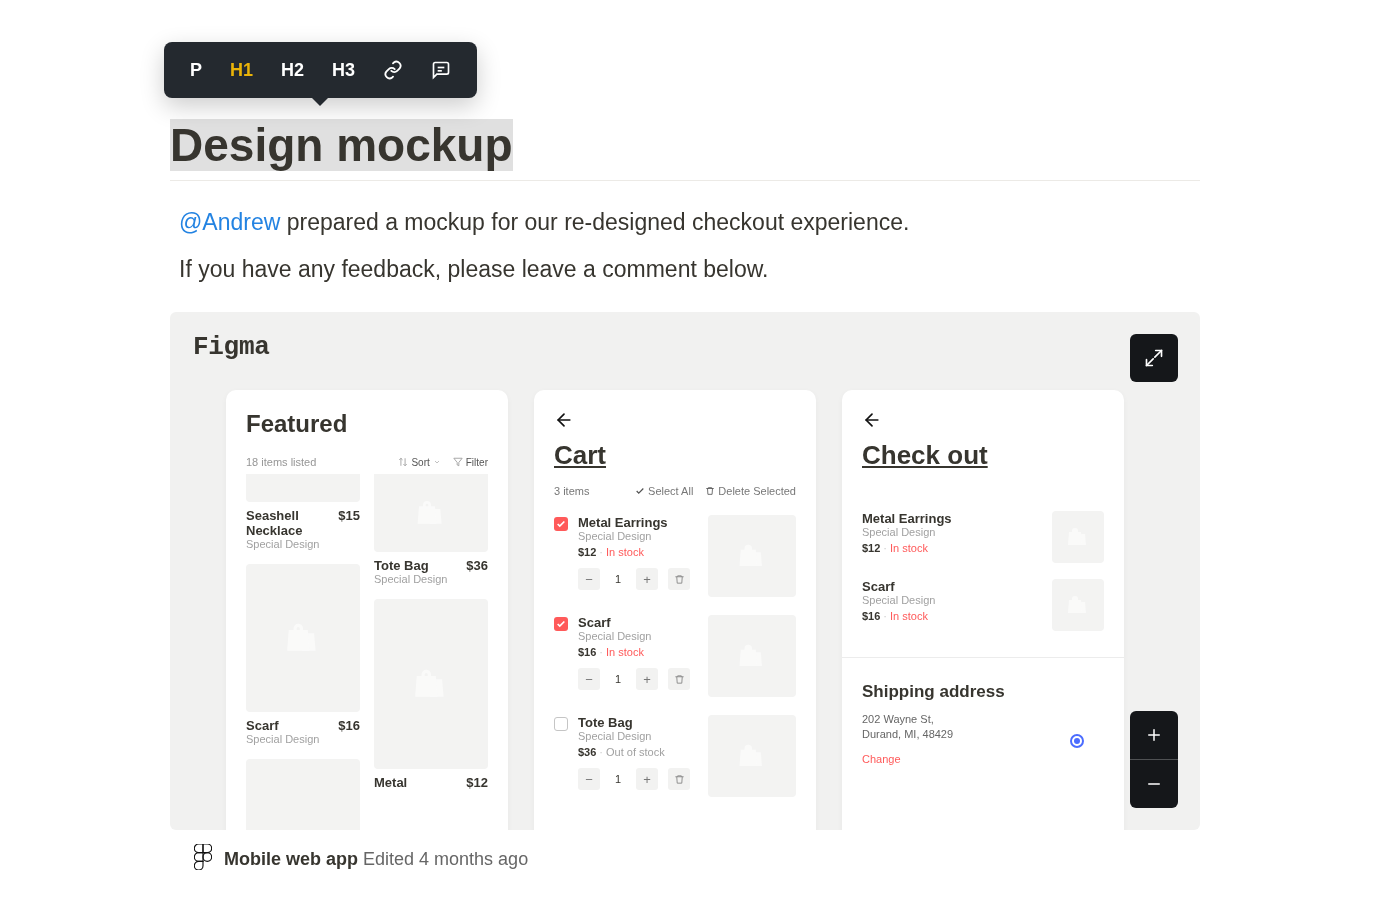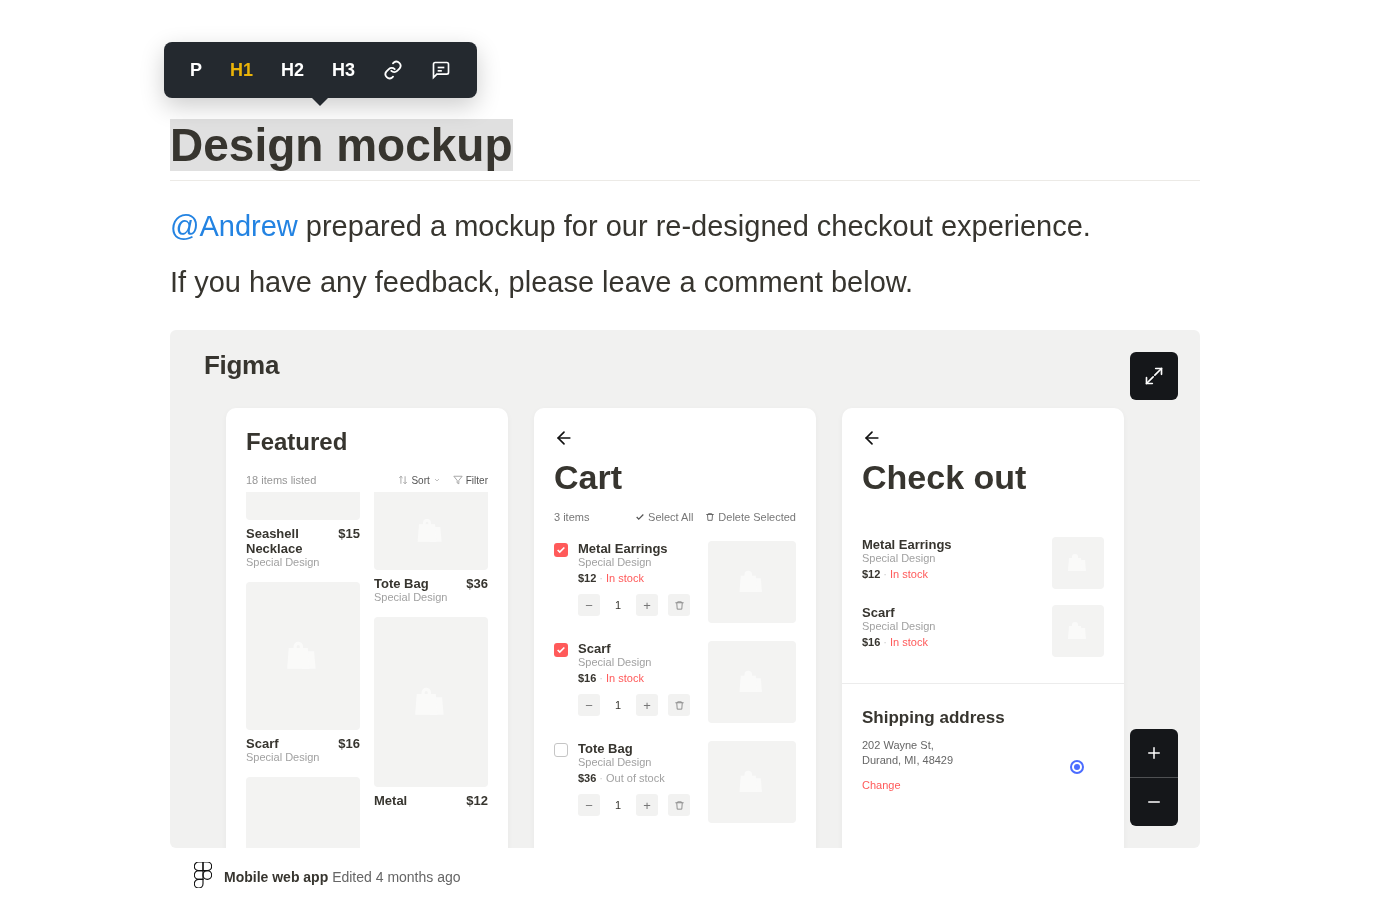--- a/index.html
+++ b/index.html
@@ -64,42 +64,43 @@
     }
     .page-title span {
       background: #e0e0e0;
     }
     .divider {
       border: none;
       border-bottom: 1px solid #eceae6;
       margin-top: 8px;
     }
     .body-p {
-      font-size: 29px;
+      font-size: 23px;
       color: #37352f;
       margin-top: 24px;
       line-height: 1.5;
+      margin-left: 9px;
     }
     .body-p.second { margin-top: 12px; }
     .mention { color: #2383e2; }
     
     .embed {
       margin-top: 26px;
       background: #f1f1f0;
       border-radius: 6px;
       height: 518px;
       position: relative;
       overflow: hidden;
     }
     .embed-title {
       position: absolute;
-      top: 20px; left: 34px;
+      top: 20px; left: 23px;
       font-size: 26px;
       font-weight: 600;
-      font-family: Liberation Sans, sans-serif;
+      font-family: Liberation Mono, monospace;
       letter-spacing: -0.3px;
     }
     .expand-btn {
       position: absolute;
       top: 22px; right: 22px;
       width: 48px; height: 48px;
       background: #15171a;
       border-radius: 6px;
       display: flex;
       align-items: center;
@@ -122,23 +123,24 @@
       overflow: hidden;
       box-shadow: 0 2px 6px rgba(0,0,0,0.04);
     }
     .phone-inner { padding: 0 20px; }
     
     .ph-title {
       font-size: 24px;
       font-weight: 700;
     }
     .ph-title-sm {
-      font-size: 34px;
+      font-size: 26px;
       font-weight: 700;
       margin-top: 6px;
+      text-decoration: underline;
     }
     .ph-sub {
       font-size: 11px;
       color: #969696;
     }
     .ph-row {
       display: flex;
       align-items: center;
       justify-content: space-between;
       margin-top: 18px;
@@ -246,21 +248,21 @@
       cursor: pointer;
     }
     .zoom-sep { height: 1px; background: rgba(255,255,255,0.25); }
     
     .footer {
       margin-top: 14px;
       margin-left: 24px;
       display: flex;
       align-items: center;
       gap: 12px;
-      font-size: 14px;
+      font-size: 18px;
     }
     .footer-name { font-weight: 700; }
     .footer-meta { color: #666; }
   </style>
 </head>
 <body>
 
 <div class="toolbar">
   <div class="toolbar-item">P</div>
   <div class="toolbar-item active">H1</div>

